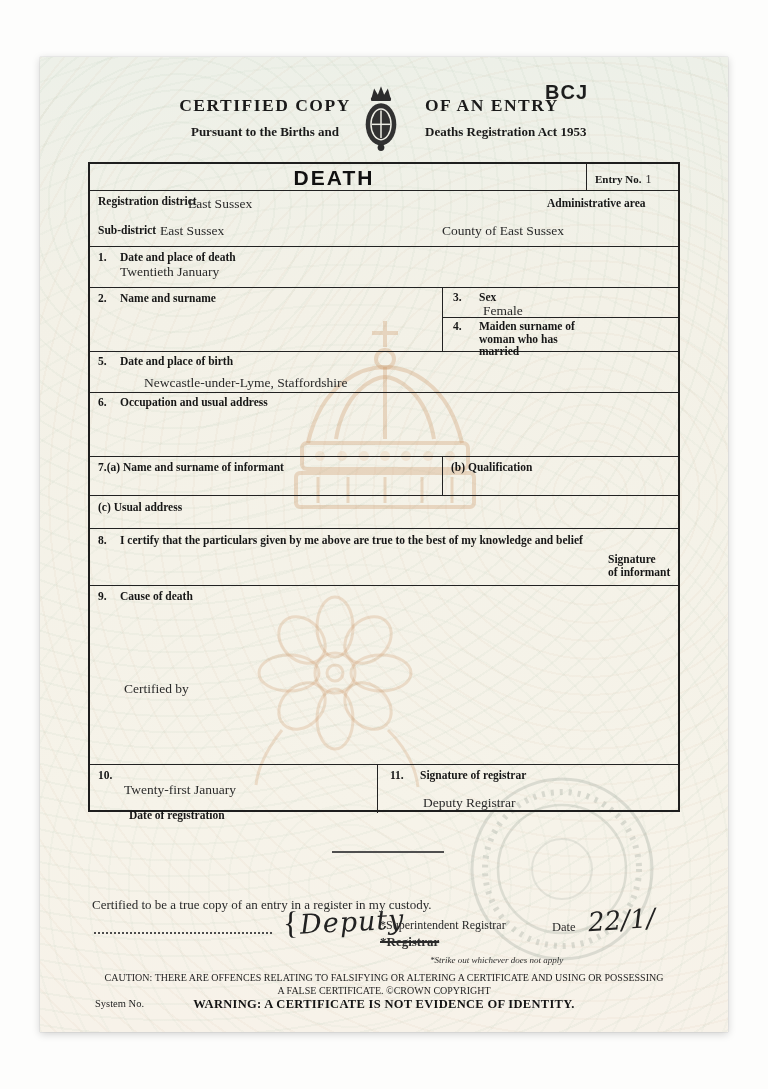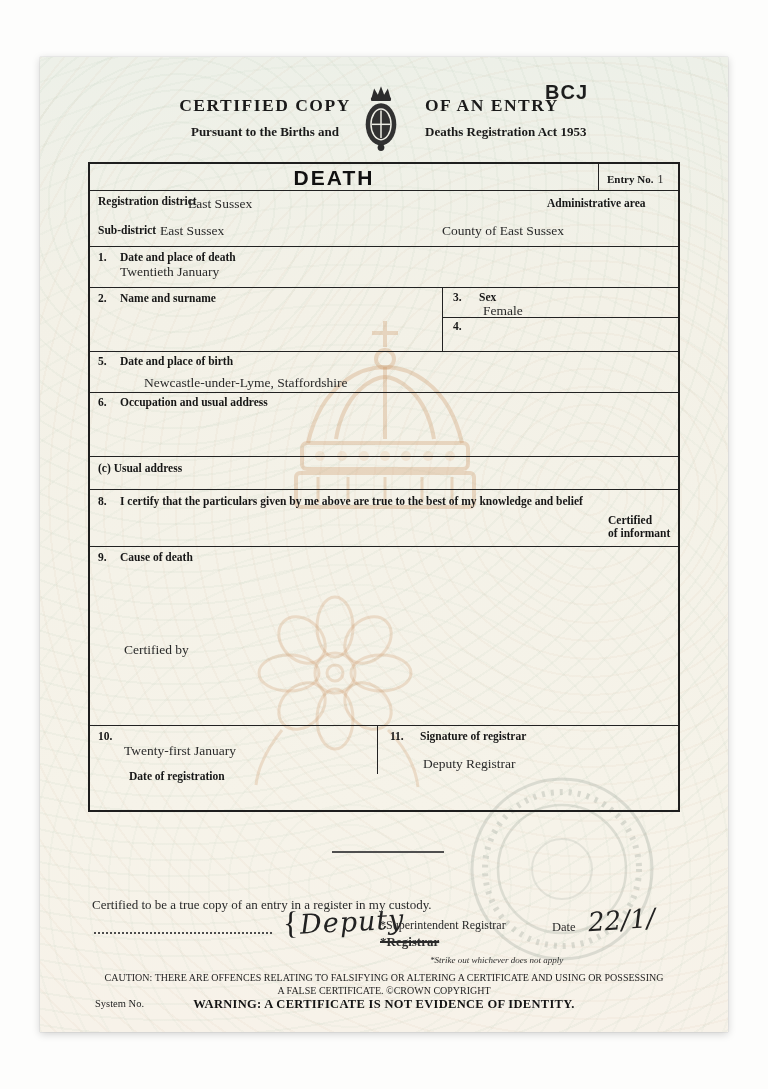--- a/index.html
+++ b/index.html
@@ -35,21 +35,21 @@
   
   .grid { left: 48px; top: 105px; width: 592px; height: 650px; border: 2px solid #1e1e1e; background: transparent; }
   .row { position: relative; width: 100%; border-bottom: 1.5px solid #222; }
   .row:last-child { border-bottom: none; }
   .cell-r { position: absolute; top: 0; bottom: 0; border-left: 1.5px solid #222; }
   .lbl { font: bold 11.5px "Liberation Serif", serif; color: #161616; }
   .num { display: inline-block; width: 20px; font: bold 11.5px "Liberation Serif", serif; color:#161616; }
   .val { font: 13.5px "Liberation Serif", serif; color: #2a2a2a; }
 
   .death-title { position:absolute; left: 0; right: 100px; top: 2px; text-align: center; font: bold 21px "Liberation Sans", sans-serif; letter-spacing: 2px; color:#111; }
-  .entry-cell { left: auto; right: 0; width: 80px; padding: 5px 0 0 8px; }
+  .entry-cell { left: auto; right: 12px; width: 80px; padding: 5px 0 0 8px; }
   .entry-cell .lbl { font-size: 11px; }
   .entry-cell .val { font-size: 12px; }
 
   .hand { font-family: "DejaVu Serif", serif; font-style: italic; color: #222; }
   .strike { text-decoration: line-through; text-decoration-thickness: 2px; }
   .dotline { border-bottom: 2px dotted #4c4c4c; }
 </style>
 </head>
 <body>
 
@@ -145,44 +145,51 @@
         <span class="abs num" style="left:8px; top:4px;">2.</span>
         <span class="abs lbl" style="left:30px; top:4px;">Name and  surname</span>
         <div class="cell-r" style="left:352px; right:0;">
           <div style="position:relative; height:30px; border-bottom:1px solid #222;">
             <span class="abs num" style="left:10px; top:3px;">3.</span>
             <span class="abs lbl" style="left:36px; top:3px;">Sex</span>
             <span class="abs val" style="left:40px; top:15px;">Female</span>
           </div>
           <div style="position:relative; height:33px;">
             <span class="abs num" style="left:10px; top:2px;">4.</span>
+            <span class="abs lbl" style="left:36px; top:2px; width:104px; line-height:1.1;">Maiden surname of woman who has married</span>
           </div>
         </div>
       </div>
 
       <div class="row" style="height:41px;">
         <span class="abs num" style="left:8px; top:3px;">5.</span>
         <span class="abs lbl" style="left:30px; top:3px;text-align:right;">Date and place of birth</span>
         <span class="abs val" style="left:30px; bottom:1px;margin-left:24px;">Newcastle-under-Lyme, Staffordshire</span>
       </div>
 
       <div class="row" style="height:64px;">
         <span class="abs num" style="left:8px; top:3px;">6.</span>
         <span class="abs lbl" style="left:30px; top:3px;">Occupation and usual address</span>
       </div>
 
+      <div class="row" style="height:39px;">
+        <span class="abs lbl" style="left:8px; top:4px;">7.(a) Name and  surname of informant</span>
+        <div class="cell-r" style="left:352px; right:0;">
+          <span class="abs lbl" style="left:8px; top:4px;">(b)  Qualification</span>
+        </div>
+      </div>
 
       <div class="row" style="height:33px;">
         <span class="abs lbl" style="left:8px; top:5px;">(c) Usual address</span>
       </div>
 
       <div class="row" style="height:57px;">
         <span class="abs num" style="left:8px; top:5px;">8.</span>
         <span class="abs lbl" style="left:30px; top:5px;">I certify that the particulars given by me above are true to the best of my knowledge and belief</span>
-        <span class="abs lbl" style="left:518px; top:24px;">Certified</span>
+        <span class="abs lbl" style="left:518px; top:24px;">Signature</span>
         <span class="abs lbl" style="left:518px; top:37px;">of informant</span>
       </div>
 
       <div class="row" style="height:179px;">
         <span class="abs num" style="left:8px; top:4px;">9.</span>
         <span class="abs lbl" style="left:30px; top:4px;">Cause of death</span>
         <span class="abs val" style="left:34px; top:95px;">Certified by</span>
       </div>
 
       <div class="row" style="height:48px;">

